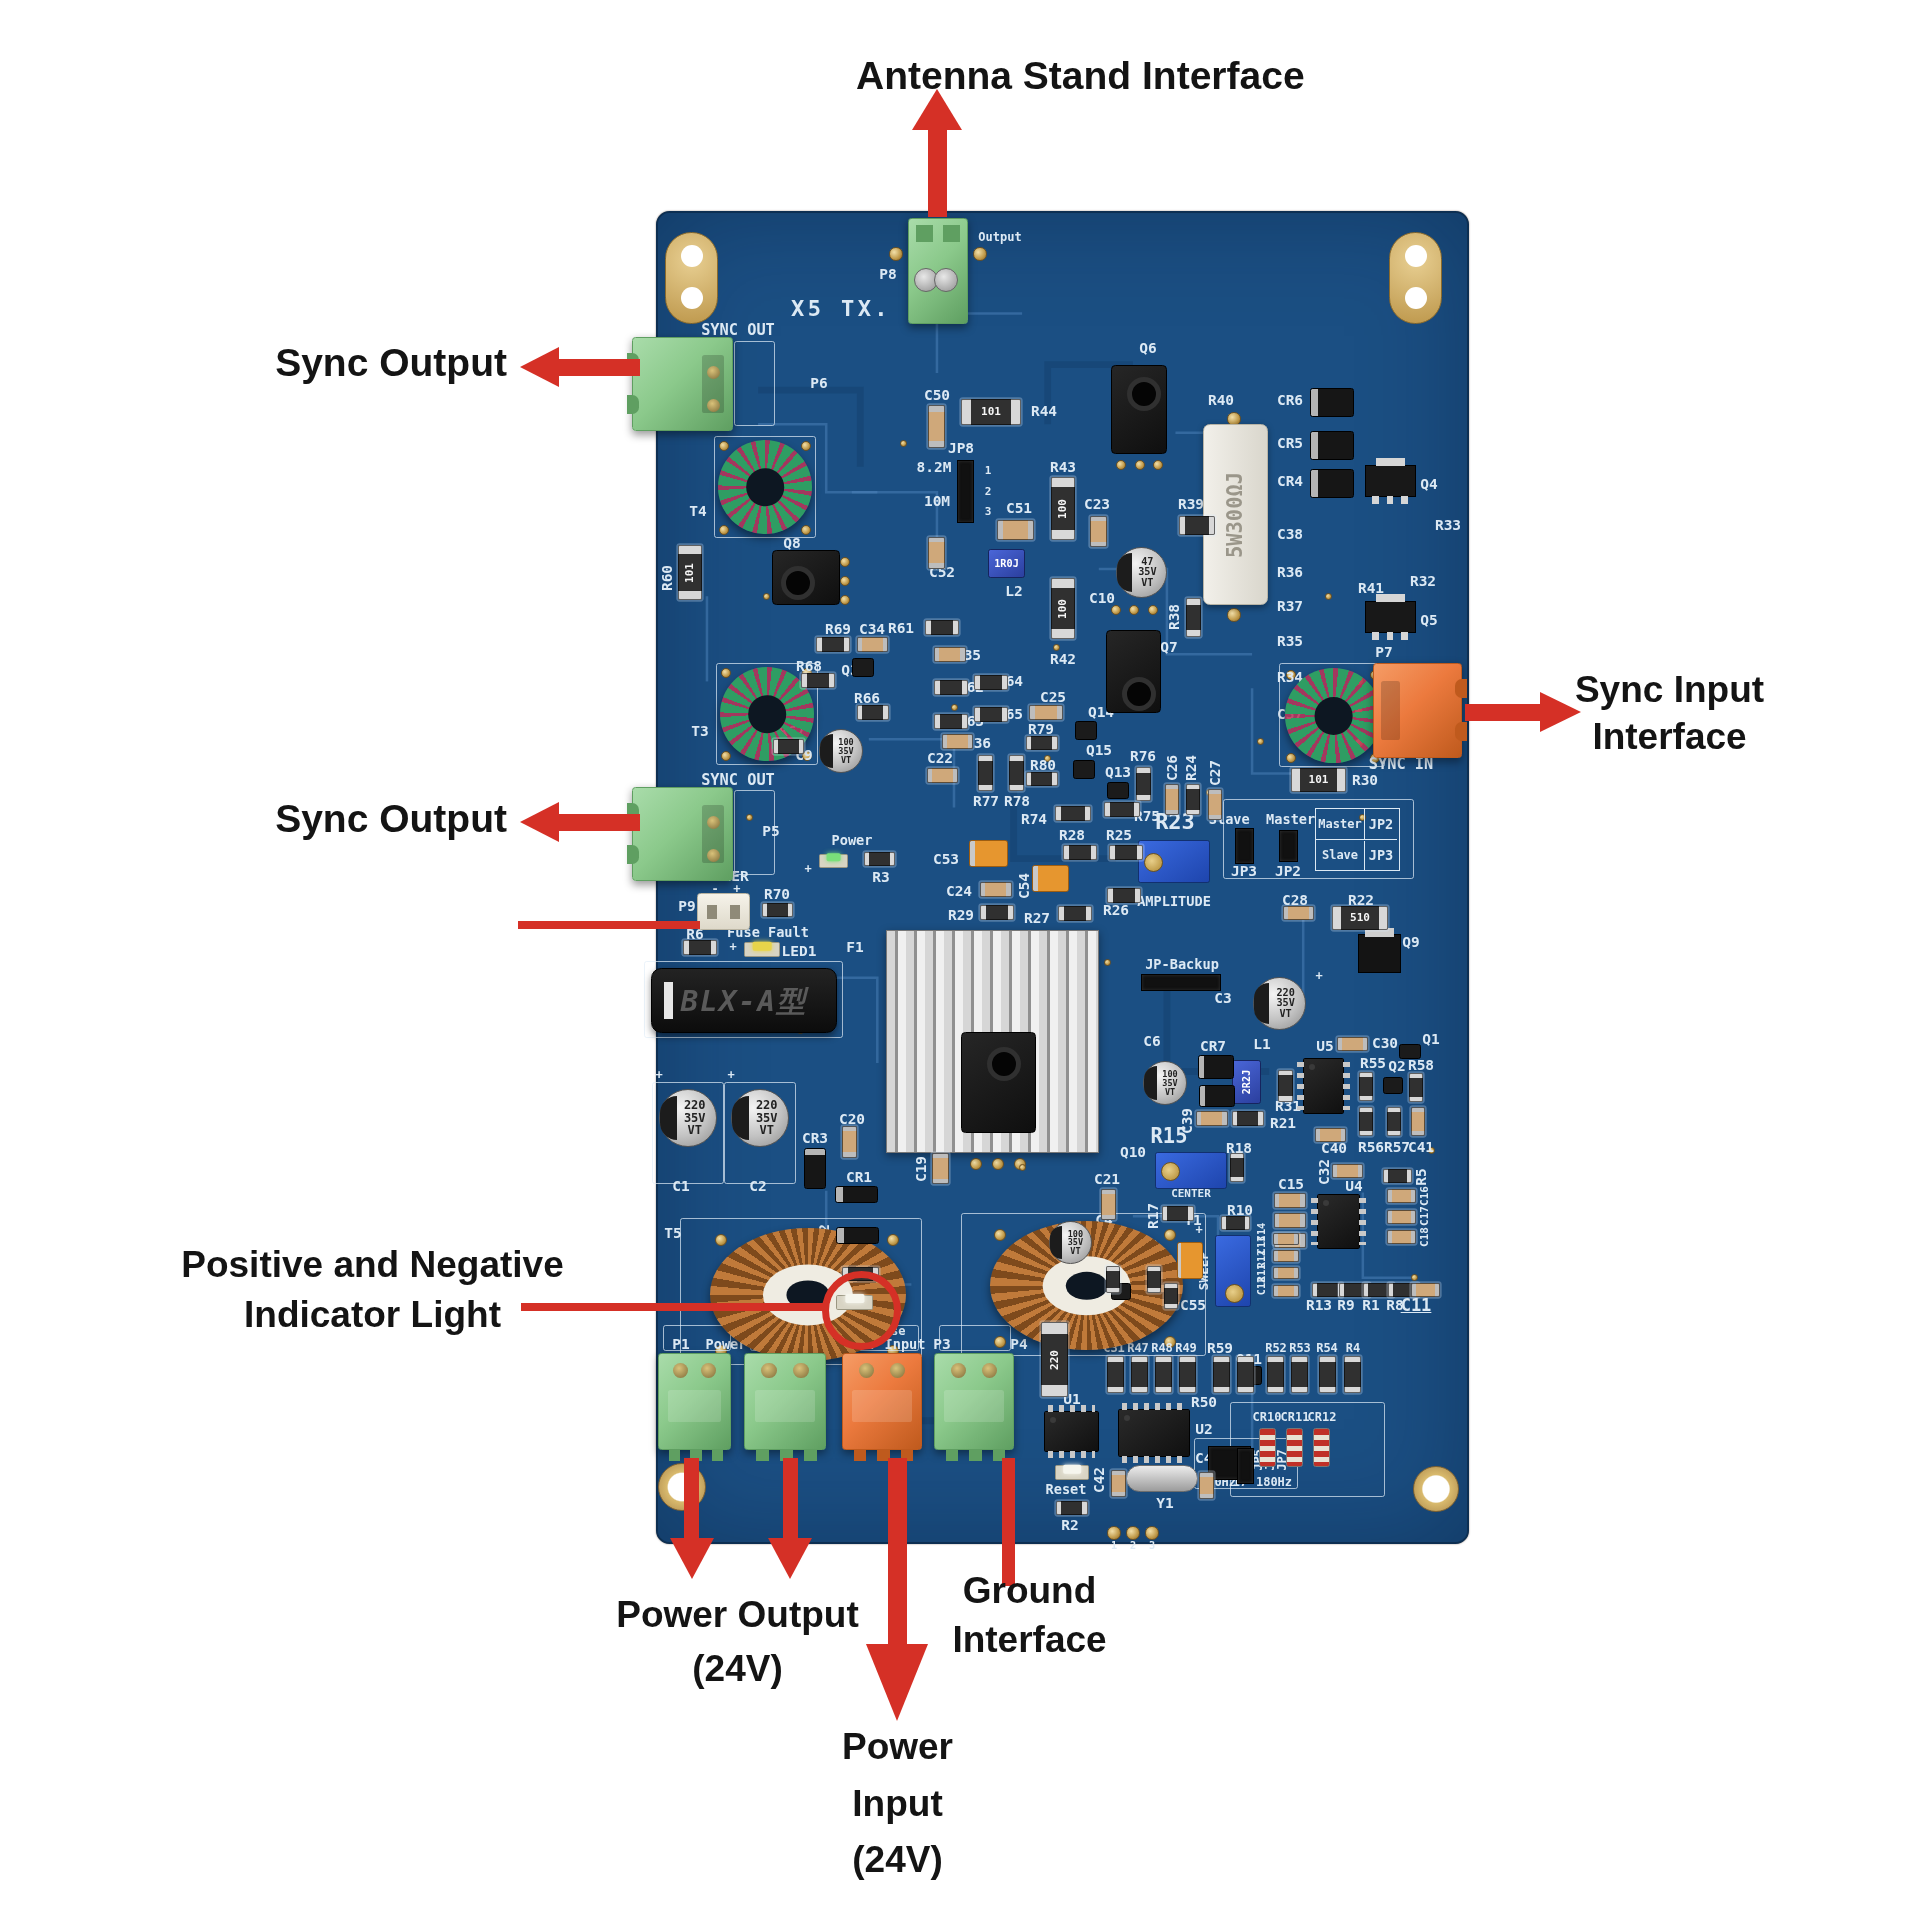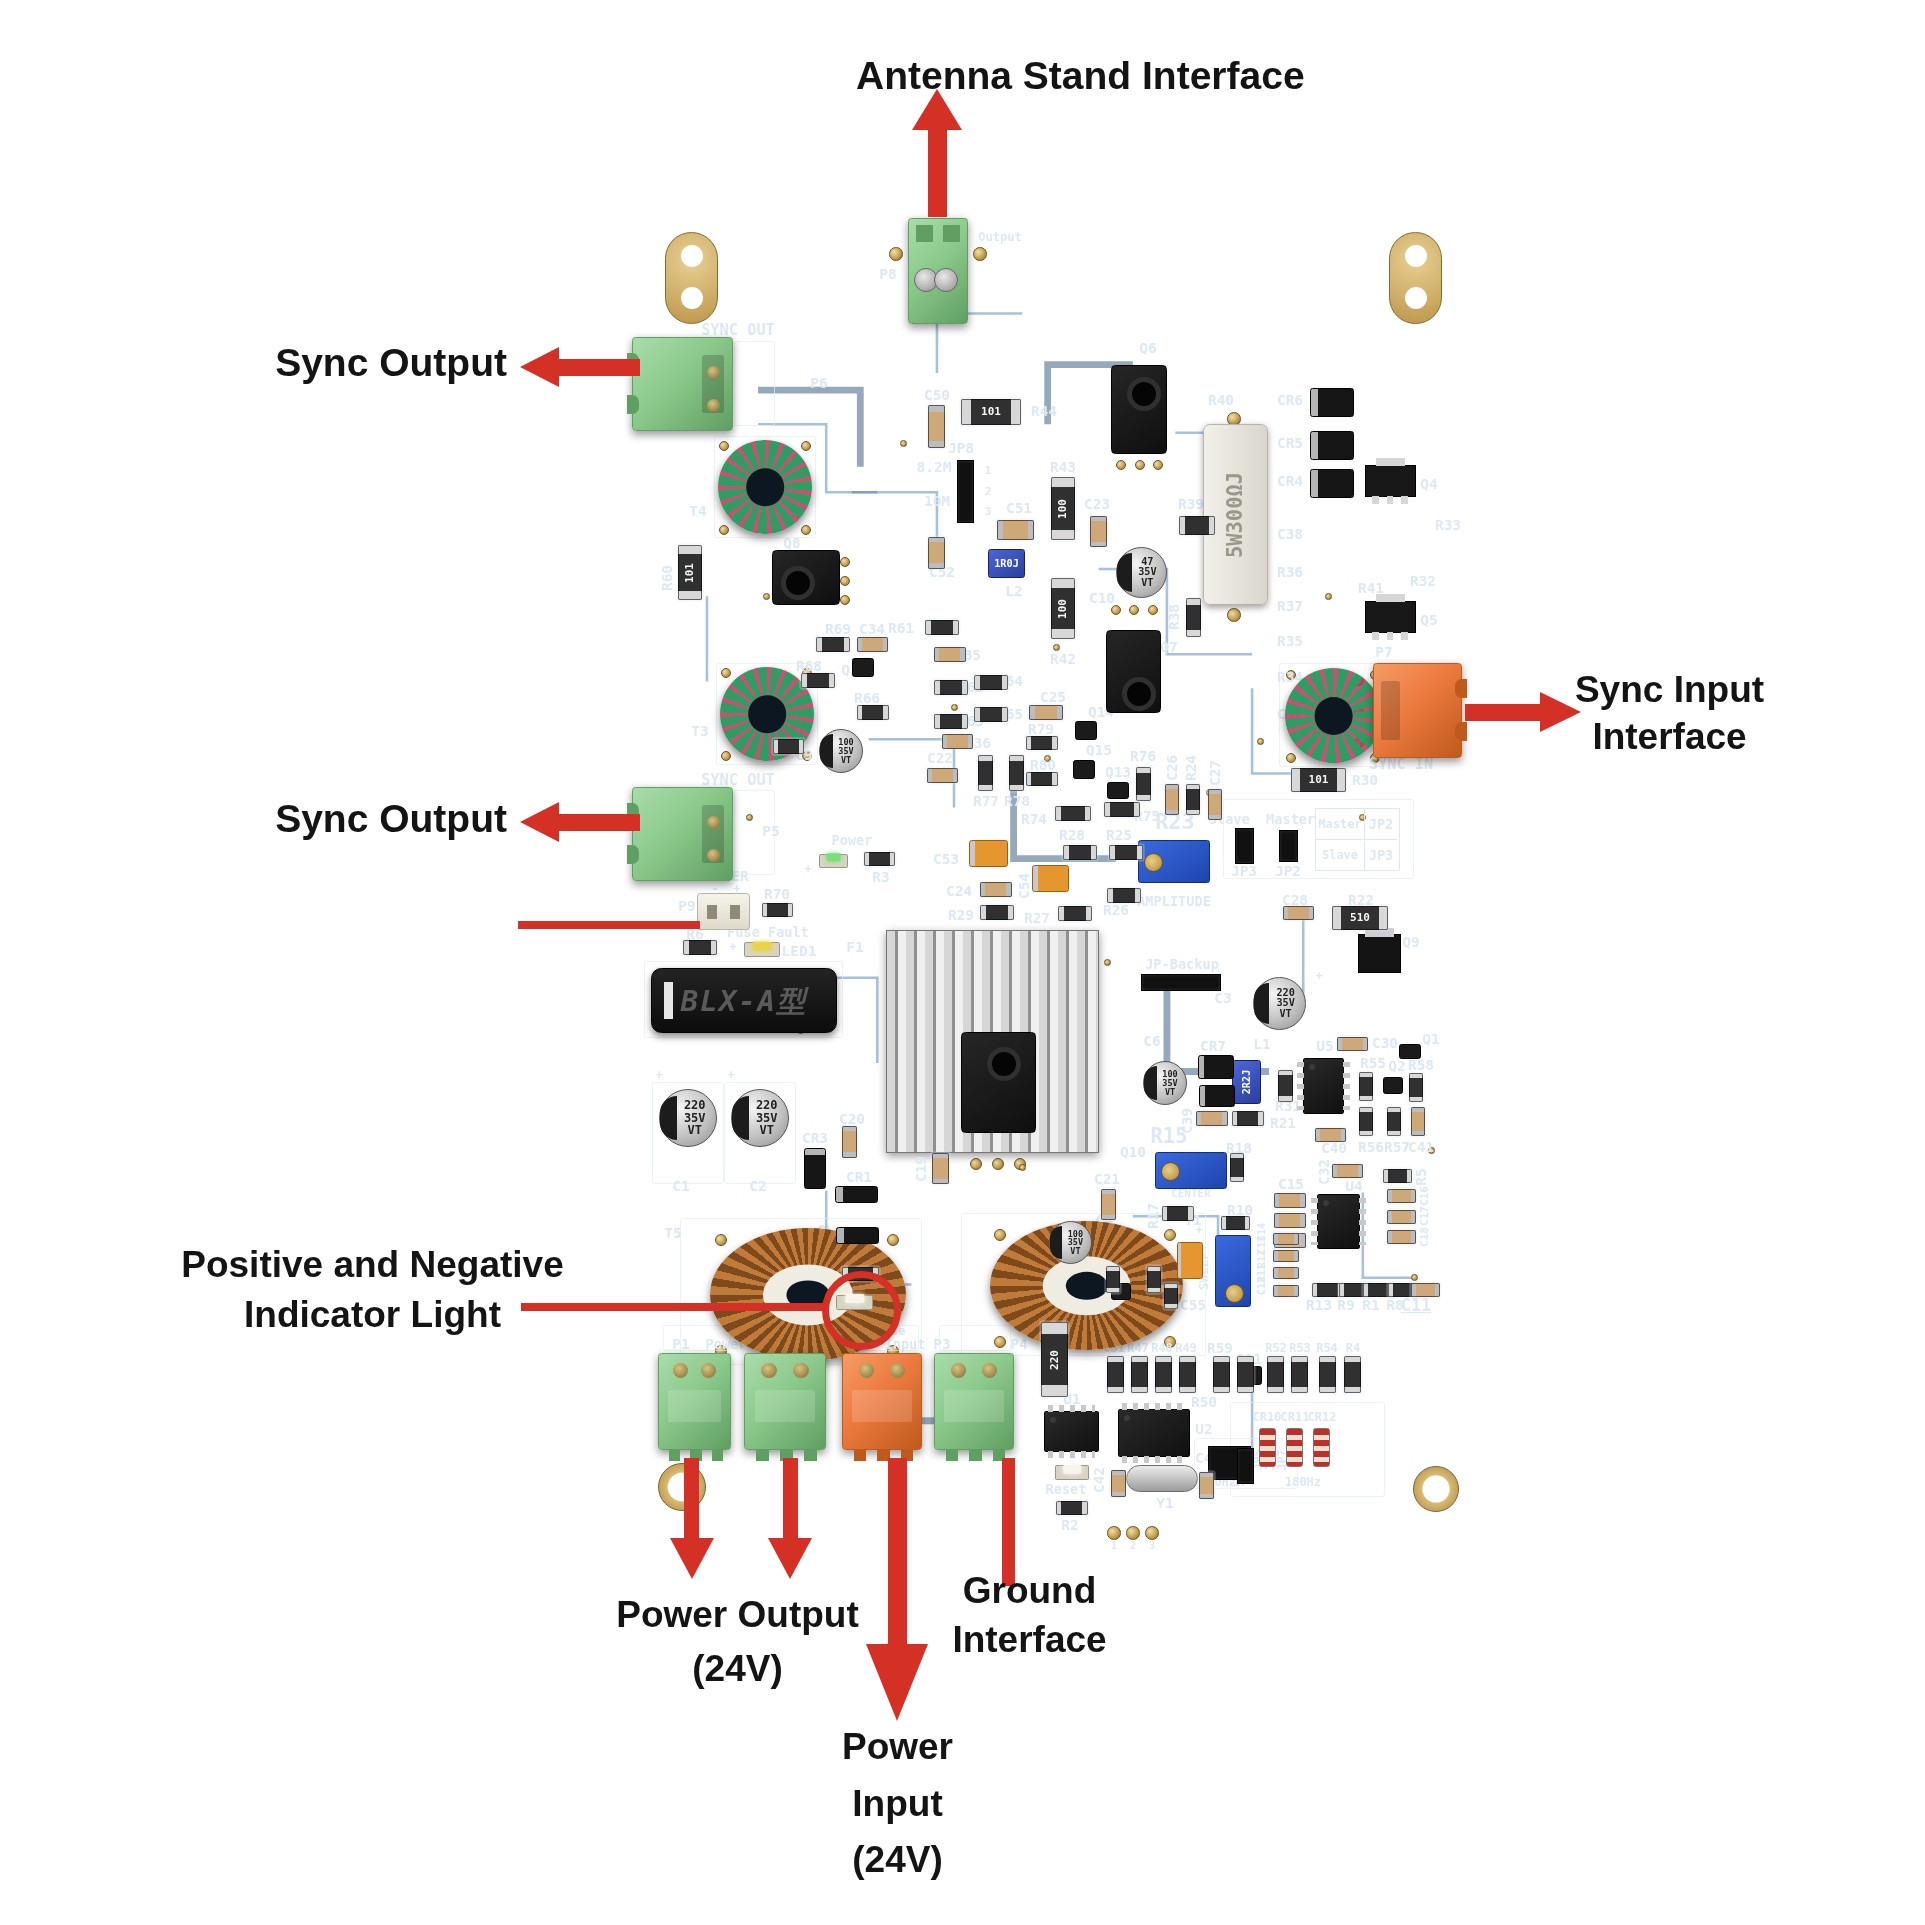--- a/index.html
+++ b/index.html
@@ -21,20 +21,23 @@
   .arr{position:absolute;z-index:9;}
   .note-circle{position:absolute;width:65px;height:65px;border:7.7px solid #d53026;
                border-radius:50%;z-index:9;background:transparent;}
   .pinstrip{position:absolute;}
 </style>
 </head>
 <body>
 
 <div class="canvas">
 
+  <div class="board">
+    <div class="silk" style="left:183px;top:95px;font-size:22px;letter-spacing:3.4px;">X5 TX.</div>
+  </div>
 
   <svg class="tracesvg" width="1925" height="1925" id="tracesvg" viewBox="0 0 2260 2260">
       <path d="M890 458 H1010 V548" fill="none" stroke="#153f6b" stroke-width="8" opacity="0.45"></path>
       <path d="M890 498 H970 V578 H1030" fill="none" stroke="#4d83bb" stroke-width="3" opacity="0.5"></path>
       <path d="M1000 578 H1100 V648" fill="none" stroke="#4d83bb" stroke-width="3" opacity="0.5"></path>
       <path d="M1100 438 V368 H1200" fill="none" stroke="#4d83bb" stroke-width="3" opacity="0.5"></path>
       <path d="M1230 498 V428 H1330" fill="none" stroke="#153f6b" stroke-width="8" opacity="0.45"></path>
       <path d="M1380 508 H1470 V588" fill="none" stroke="#4d83bb" stroke-width="3" opacity="0.5"></path>
       <path d="M1290 668 H1370 V768 H1470" fill="none" stroke="#4d83bb" stroke-width="3" opacity="0.5"></path>
       <path d="M1020 868 H1120 V948" fill="none" stroke="#4d83bb" stroke-width="3" opacity="0.5"></path>
@@ -251,21 +254,21 @@
       <div class="silk" style="left: 1165px; top: 1503px; font-size: 14.5px;">Y1</div>
       <div class="silk" style="left: 1208px; top: 1458px; font-size: 14.5px;">C43</div>
       <div class="silk" style="left: 1267px; top: 1417px; font-size: 12px;">CR10</div>
       <div class="silk" style="left: 1295px; top: 1417px; font-size: 12px;">CR11</div>
       <div class="silk" style="left: 1322px; top: 1417px; font-size: 12px;">CR12</div>
       <div class="silk rot" style="left: 1258px; top: 1460px; font-size: 12px;">JP5</div>
       <div class="silk rot" style="left: 1270px; top: 1460px; font-size: 12px;">JP6</div>
       <div class="silk rot" style="left: 1282px; top: 1460px; font-size: 12px;">JP7</div>
       <div class="silk" style="left: 1218px; top: 1482px; font-size: 12px;">160Hz</div>
       <div class="silk" style="left: 1240px; top: 1482px; font-size: 12px;">17</div>
-      <div class="silk" style="left: 1274px; top: 1482px; font-size: 12px; margin-left: 29px;">180Hz</div>
+      <div class="silk" style="left: 1274px; top: 1482px; font-size: 12px;">180Hz</div>
       <div class="silk" style="left: 1114px; top: 1545px; font-size: 10.2px;">1</div>
       <div class="silk" style="left: 1133px; top: 1545px; font-size: 10.2px;">2</div>
       <div class="silk" style="left: 1152px; top: 1545px; font-size: 10.2px;">3</div>
       <div class="cmp" style="left: 889px; top: 247px; width: 13.6px; height: 13.6px; border-radius: 50%; background: radial-gradient(circle at 35% 35%, rgb(242, 223, 168), rgb(192, 154, 74) 60%, rgb(138, 101, 38)); border: 0.9px solid rgb(110, 81, 32); z-index: 2;"></div>
       <div class="cmp" style="left: 973px; top: 247px; width: 13.6px; height: 13.6px; border-radius: 50%; background: radial-gradient(circle at 35% 35%, rgb(242, 223, 168), rgb(192, 154, 74) 60%, rgb(138, 101, 38)); border: 0.9px solid rgb(110, 81, 32); z-index: 2;"></div>
       <div class="cmp" style="left: 719px; top: 441px; width: 10.2px; height: 10.2px; border-radius: 50%; background: radial-gradient(circle at 35% 35%, rgb(242, 223, 168), rgb(192, 154, 74) 60%, rgb(138, 101, 38)); border: 0.9px solid rgb(110, 81, 32); z-index: 2;"></div>
       <div class="cmp" style="left: 719px; top: 525px; width: 10.2px; height: 10.2px; border-radius: 50%; background: radial-gradient(circle at 35% 35%, rgb(242, 223, 168), rgb(192, 154, 74) 60%, rgb(138, 101, 38)); border: 0.9px solid rgb(110, 81, 32); z-index: 2;"></div>
       <div class="cmp" style="left: 801px; top: 441px; width: 10.2px; height: 10.2px; border-radius: 50%; background: radial-gradient(circle at 35% 35%, rgb(242, 223, 168), rgb(192, 154, 74) 60%, rgb(138, 101, 38)); border: 0.9px solid rgb(110, 81, 32); z-index: 2;"></div>
       <div class="cmp" style="left: 801px; top: 525px; width: 10.2px; height: 10.2px; border-radius: 50%; background: radial-gradient(circle at 35% 35%, rgb(242, 223, 168), rgb(192, 154, 74) 60%, rgb(138, 101, 38)); border: 0.9px solid rgb(110, 81, 32); z-index: 2;"></div>
       <div class="cmp" style="left: 721px; top: 668px; width: 10.2px; height: 10.2px; border-radius: 50%; background: radial-gradient(circle at 35% 35%, rgb(242, 223, 168), rgb(192, 154, 74) 60%, rgb(138, 101, 38)); border: 0.9px solid rgb(110, 81, 32); z-index: 2;"></div>

